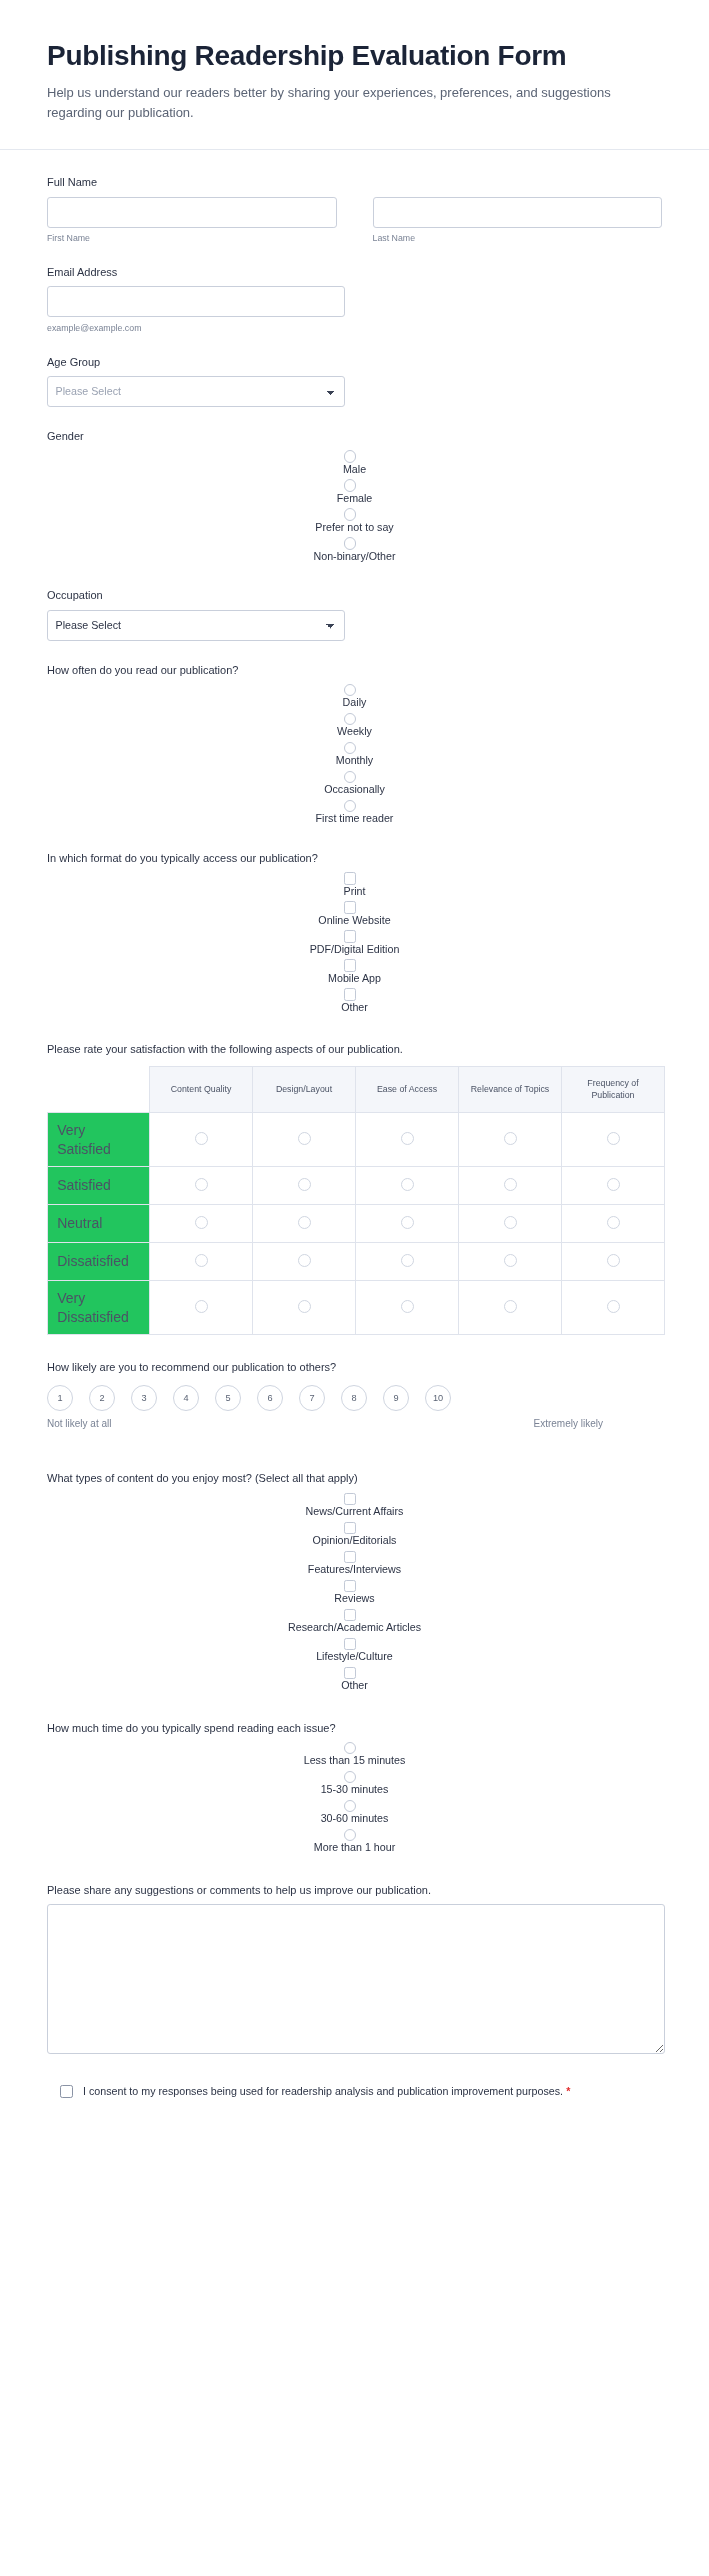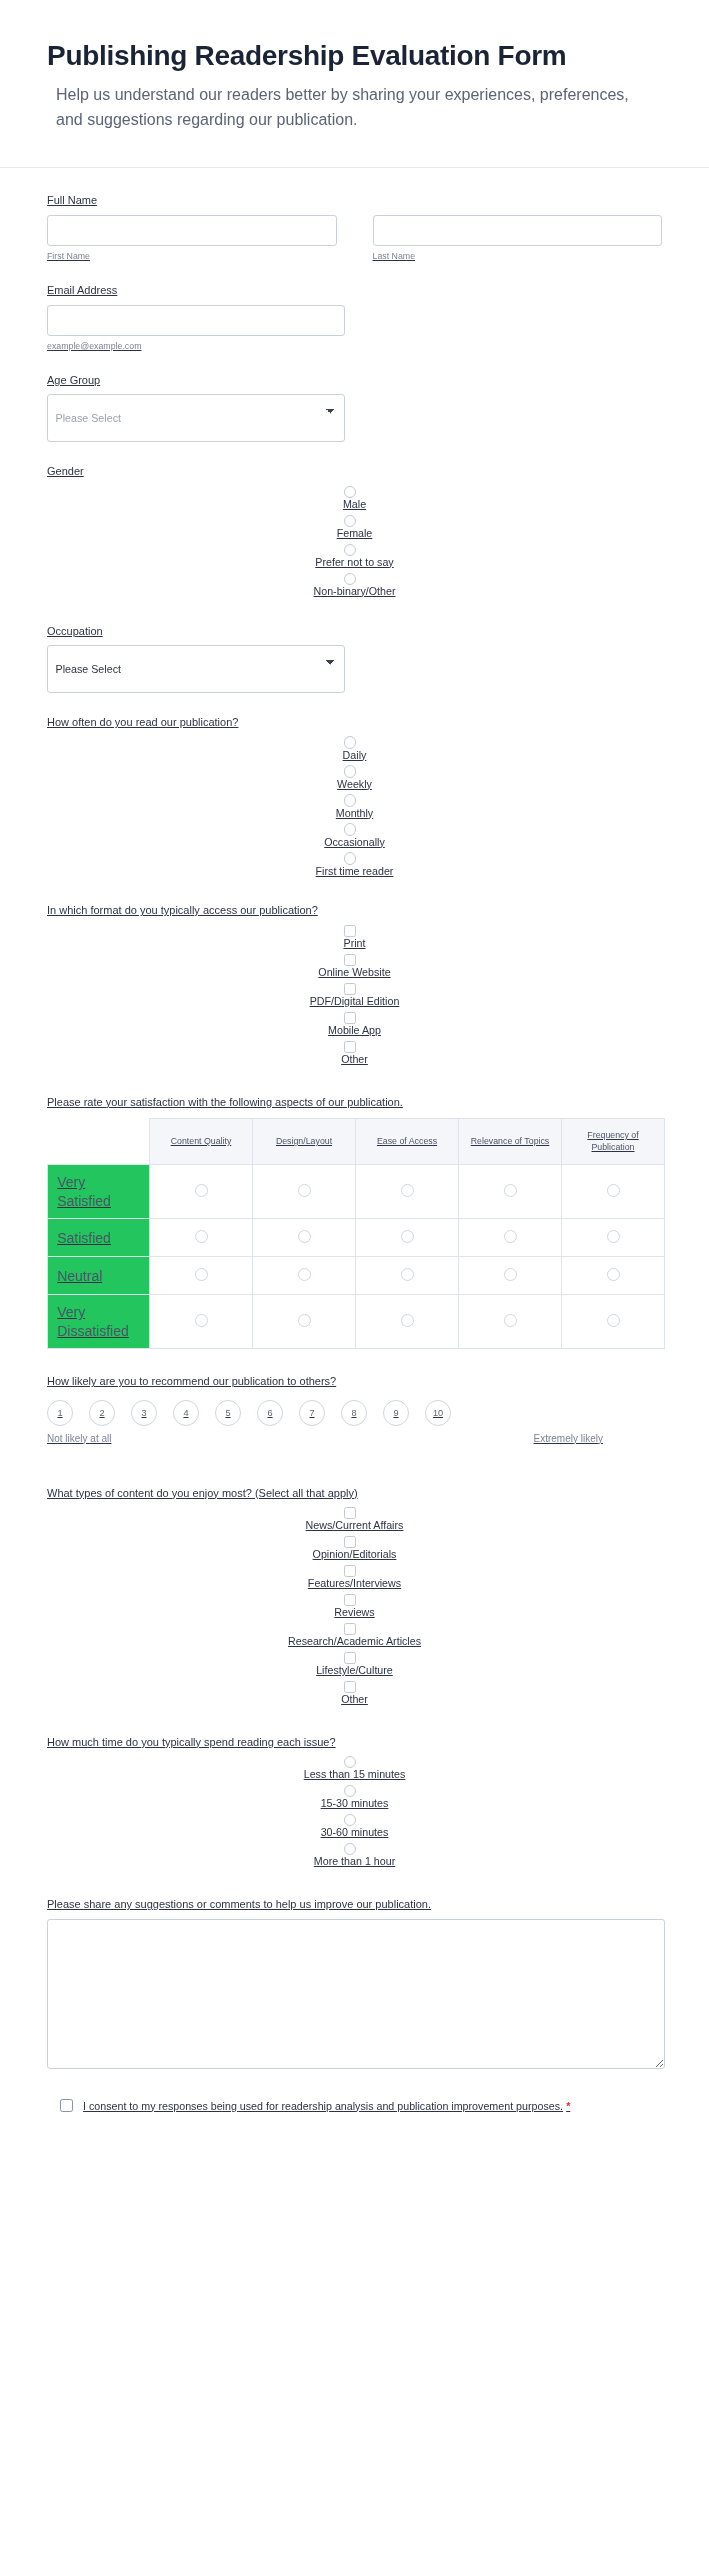--- a/index.html
+++ b/index.html
@@ -20,29 +20,29 @@
   }
   .form-title {
     font-size: 28px;
     font-weight: bold;
     letter-spacing: -0.3px;
     color: #1b2437;
     margin: 0 0 10.7px 0;
     line-height: 1.15;
   }
   .form-subtitle {
-    font-size: 16px;
+    font-size: 13px;
     color: #5b6475;
     line-height: 1.55;
     max-width: 603px;
-    margin: 9px;
-  }
-
-  
-  .body { padding: 26px 47px 46px 47px; text-decoration: underline; }
+    margin: 0;
+  }
+
+  
+  .body { padding: 26px 47px 46px 47px; }
   .field { margin-bottom: 23px; }
   .field-label {
     font-size: 11px;
     color: #2c3345;
     margin-bottom: 8.4px;
     display: block;
   }
   .sublabel {
     font-size: 8.8px;
     color: #7a8395;
@@ -62,21 +62,21 @@
     padding: 0 8.4px;
     font-size: 10.7px;
     color: #2c3345;
     font-family: "Liberation Sans", sans-serif;
     outline: none;
   }
   .email-wrap { width: 298px; }
 
   select.select-input {
     width: 298px;
-    height: 48px;
+    height: 31px;
     border: 0.8px solid #c9cfdb;
     border-radius: 3.1px;
     background: #fff;
     padding: 0 7.6px;
     font-size: 10.7px;
     color: #2c3345;
     font-family: "Liberation Sans", sans-serif;
     appearance: none;
     -webkit-appearance: none;
     background-image:
@@ -368,20 +368,28 @@
           <tr>
             <td class="row-head">Satisfied</td>
             <td class="cell"><span class="matrix-radio"></span></td>
             <td class="cell"><span class="matrix-radio"></span></td>
             <td class="cell"><span class="matrix-radio"></span></td>
             <td class="cell"><span class="matrix-radio"></span></td>
             <td class="cell"><span class="matrix-radio"></span></td>
           </tr>
           <tr>
             <td class="row-head">Neutral</td>
+            <td class="cell"><span class="matrix-radio"></span></td>
+            <td class="cell"><span class="matrix-radio"></span></td>
+            <td class="cell"><span class="matrix-radio"></span></td>
+            <td class="cell"><span class="matrix-radio"></span></td>
+            <td class="cell"><span class="matrix-radio"></span></td>
+          </tr>
+          <tr>
+            <td class="row-head">Dissatisfied</td>
             <td class="cell"><span class="matrix-radio"></span></td>
             <td class="cell"><span class="matrix-radio"></span></td>
             <td class="cell"><span class="matrix-radio"></span></td>
             <td class="cell"><span class="matrix-radio"></span></td>
             <td class="cell"><span class="matrix-radio"></span></td>
           </tr>
           <tr>
             <td class="row-head">Very Dissatisfied</td>
             <td class="cell"><span class="matrix-radio"></span></td>
             <td class="cell"><span class="matrix-radio"></span></td>

